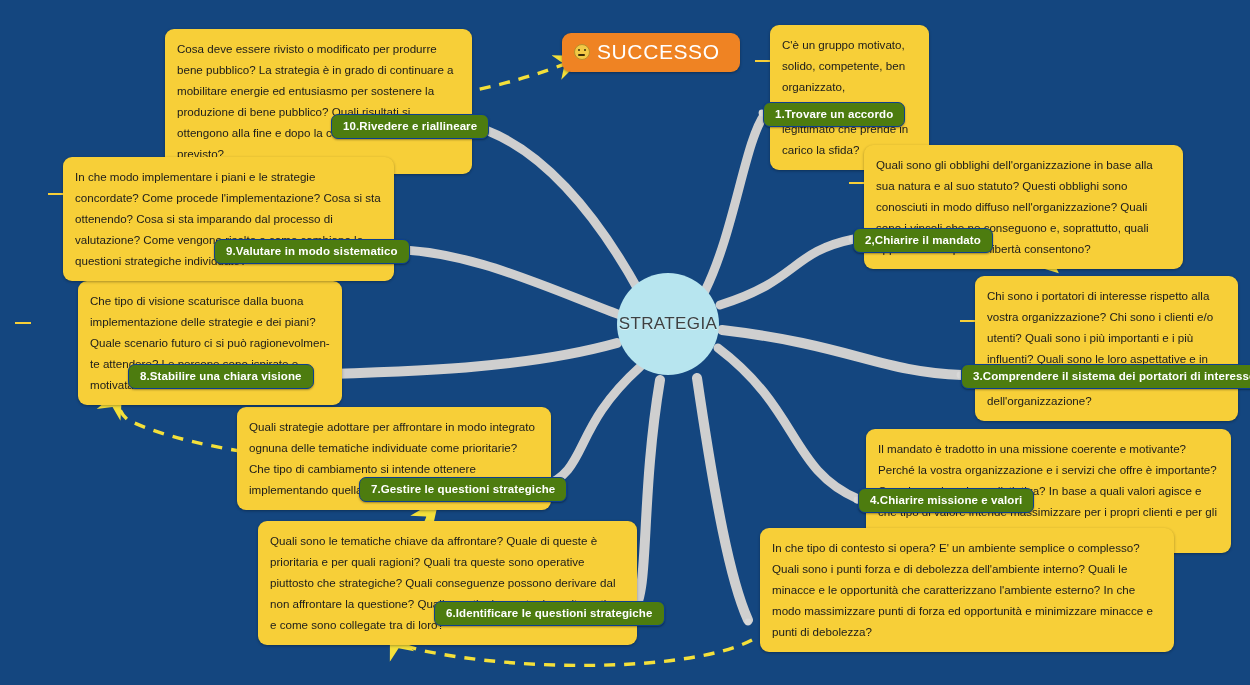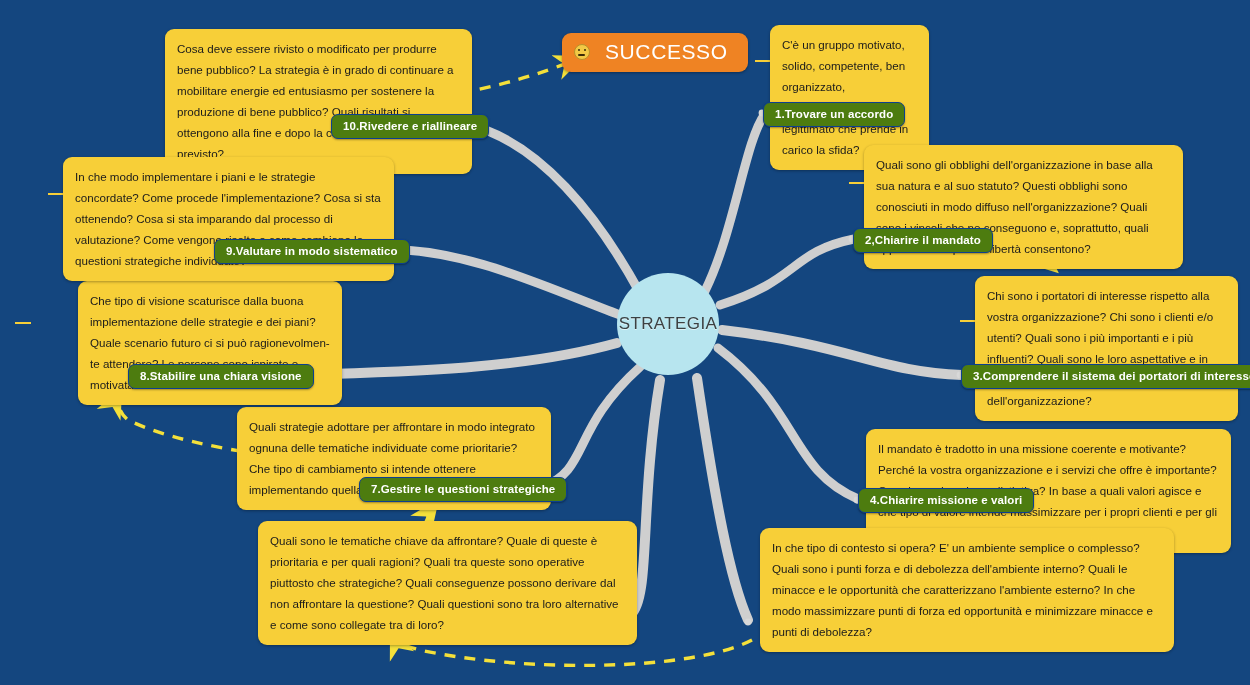--- a/index.html
+++ b/index.html
@@ -57,21 +57,21 @@
 
   
   .stub{position:absolute;background:#f7cf38;height:2px;width:16px;z-index:4;}
 
   
   .success-node{
     position:absolute;
     background:#ef8323;
     border-radius:9px;
     padding:7px 20px 8px 12px;
-    display:flex;align-items:center;gap:15px;
+    display:flex;align-items:center;gap:7px;
     box-shadow:0 1px 3px rgba(0,0,0,.35);
     z-index:8;
   }
   .success-node .emoji{
     width:14px;height:14px;border-radius:50%;
     background:#f2c945;border:1px solid #b8912a;
     position:relative;flex:0 0 auto;
   }
   .success-node .emoji::before{
     content:"";position:absolute;left:3px;top:4px;width:2px;height:2px;
@@ -214,20 +214,21 @@
 
   <div class="blue-label" style="left:763px;top:102px;">1.Trovare un accordo</div>
 
   <div class="blue-label" style="left:853px;top:228px;">2,Chiarire il mandato</div>
 
   <div class="blue-label" style="left:961px;top:364px;">3.Comprendere il sistema dei portatori di interesse</div>
 
   <div class="blue-label" style="left:858px;top:488px;">4.Chiarire missione e valori</div>
 
 
+  <div class="blue-label" style="left:434px;top:601px;">6.Identificare le questioni strategiche</div>
 
   <div class="blue-label" style="left:359px;top:477px;">7.Gestire le questioni strategiche</div>
 
   <div class="blue-label" style="left:128px;top:364px;text-align:right;">8.Stabilire una chiara visione</div>
 
   <div class="blue-label" style="left:214px;top:239px;">9.Valutare in modo sistematico</div>
 
 </div>
 
 </body></html>

